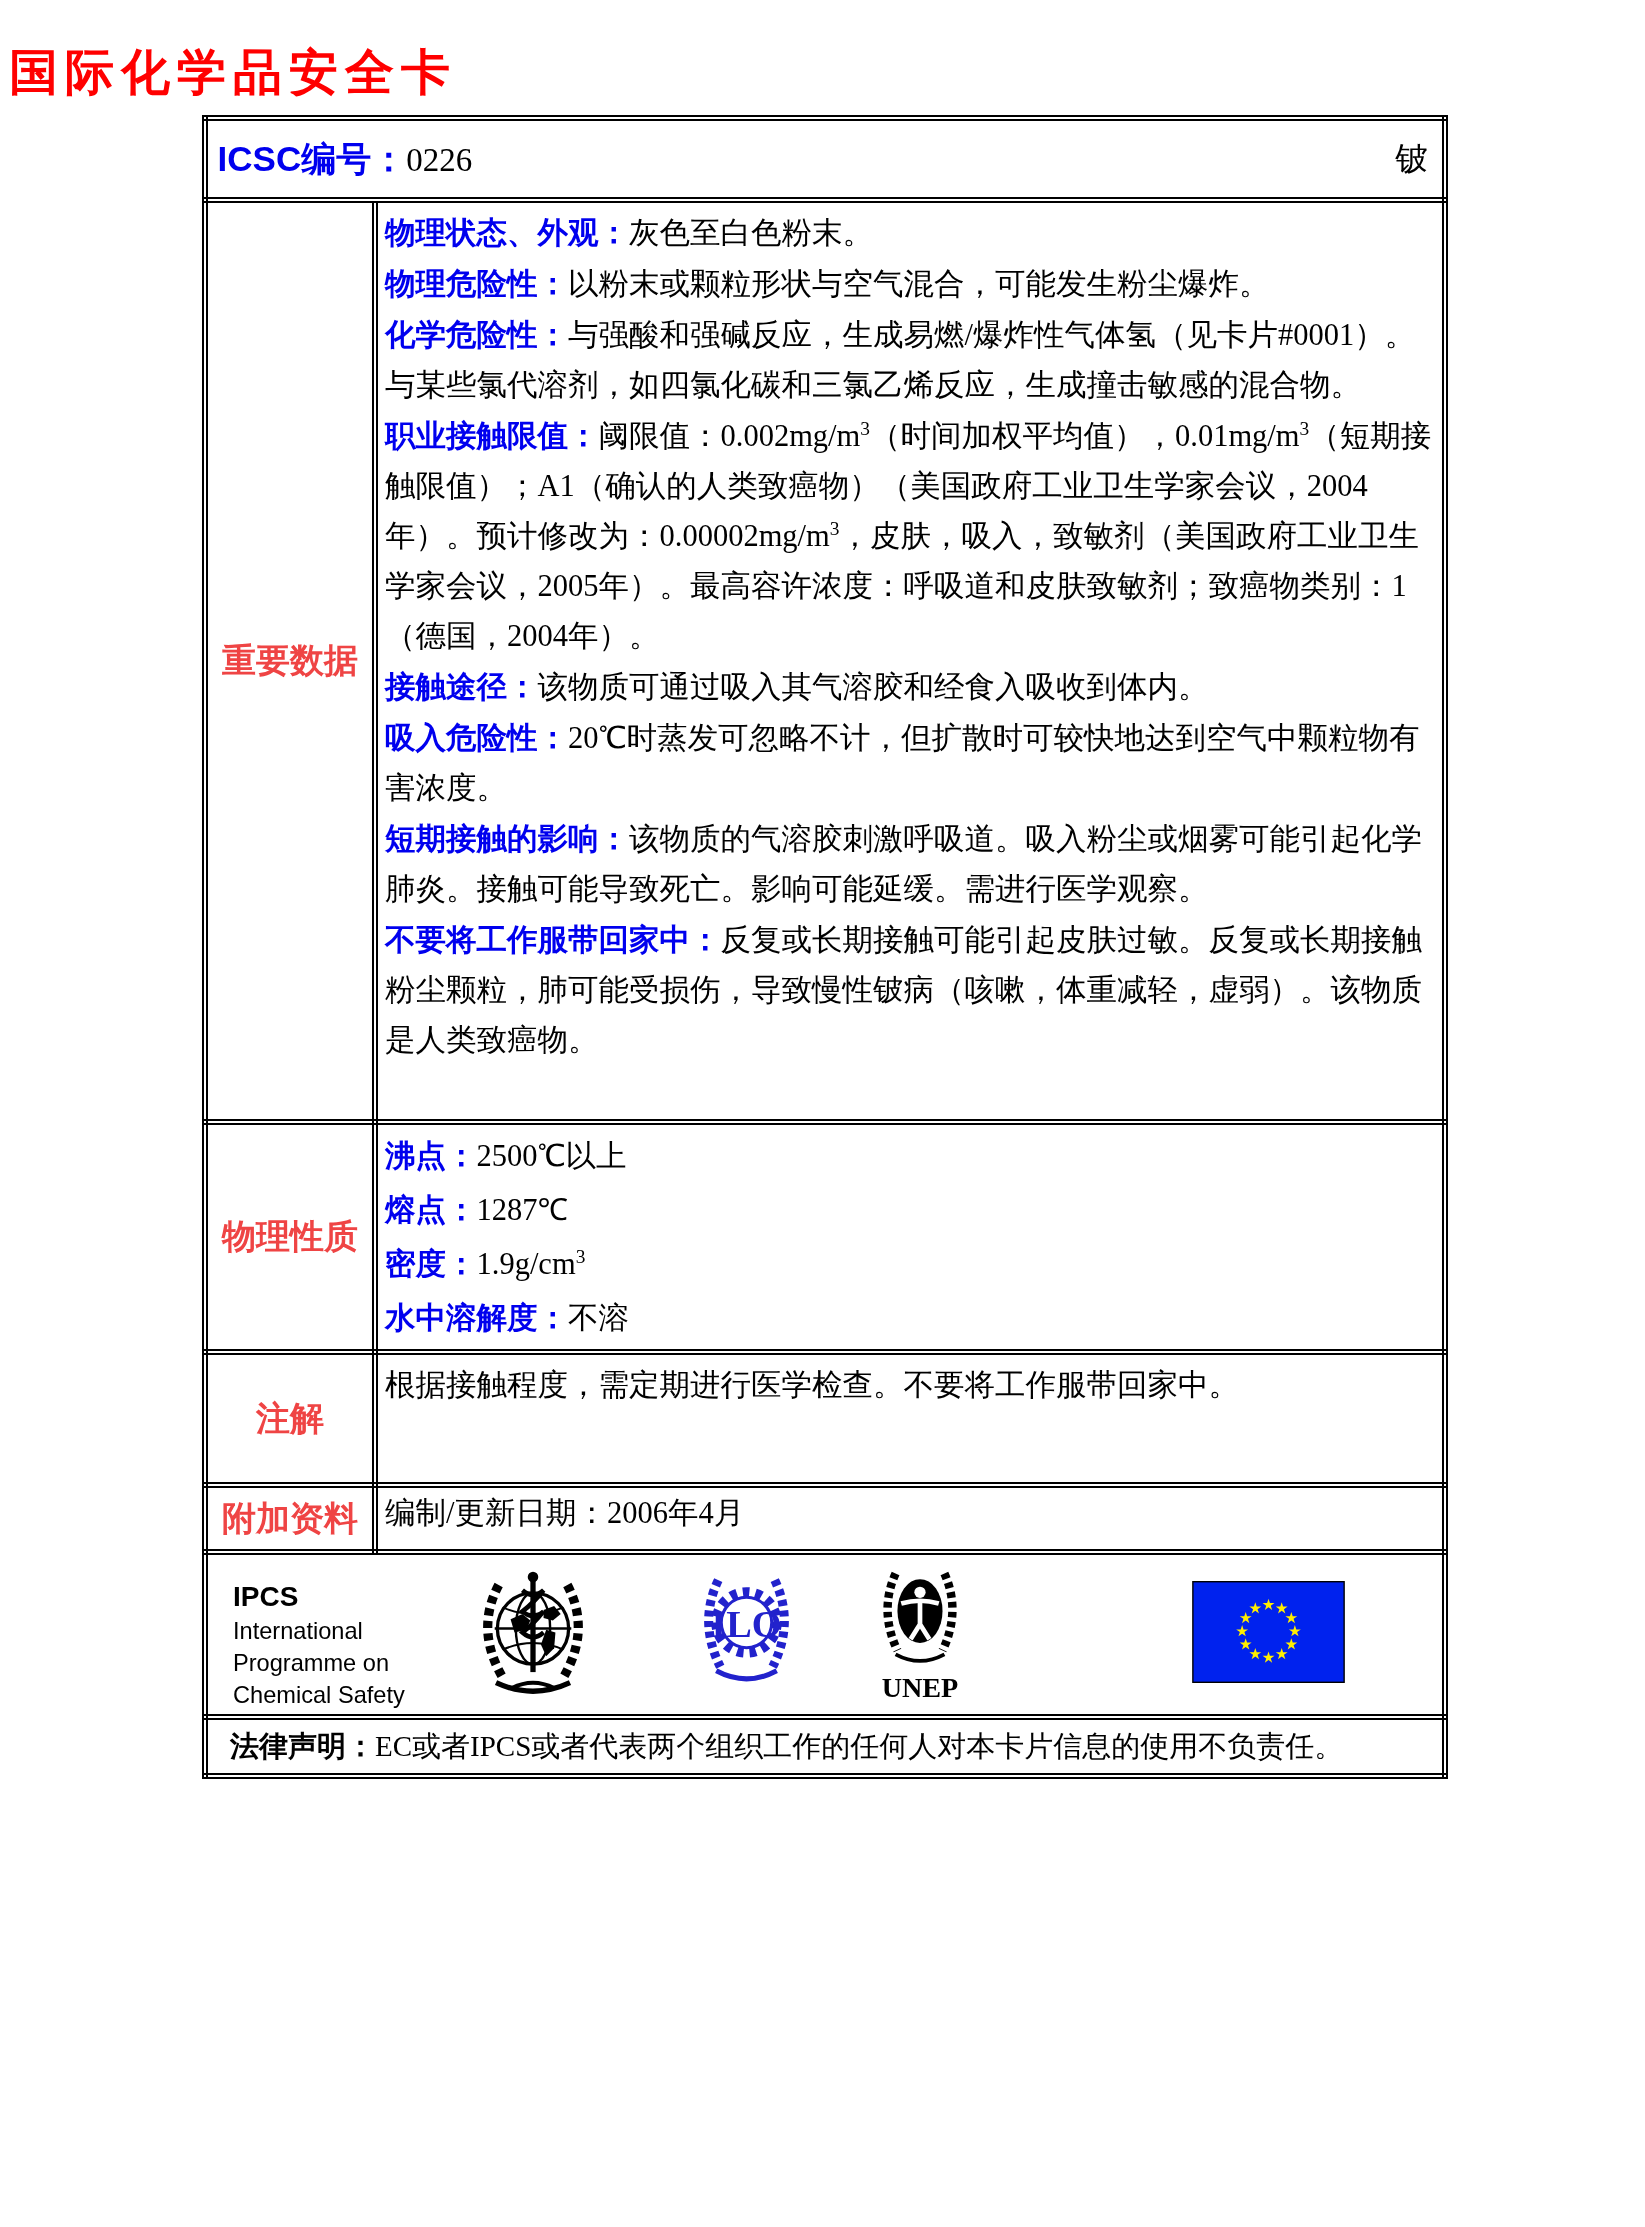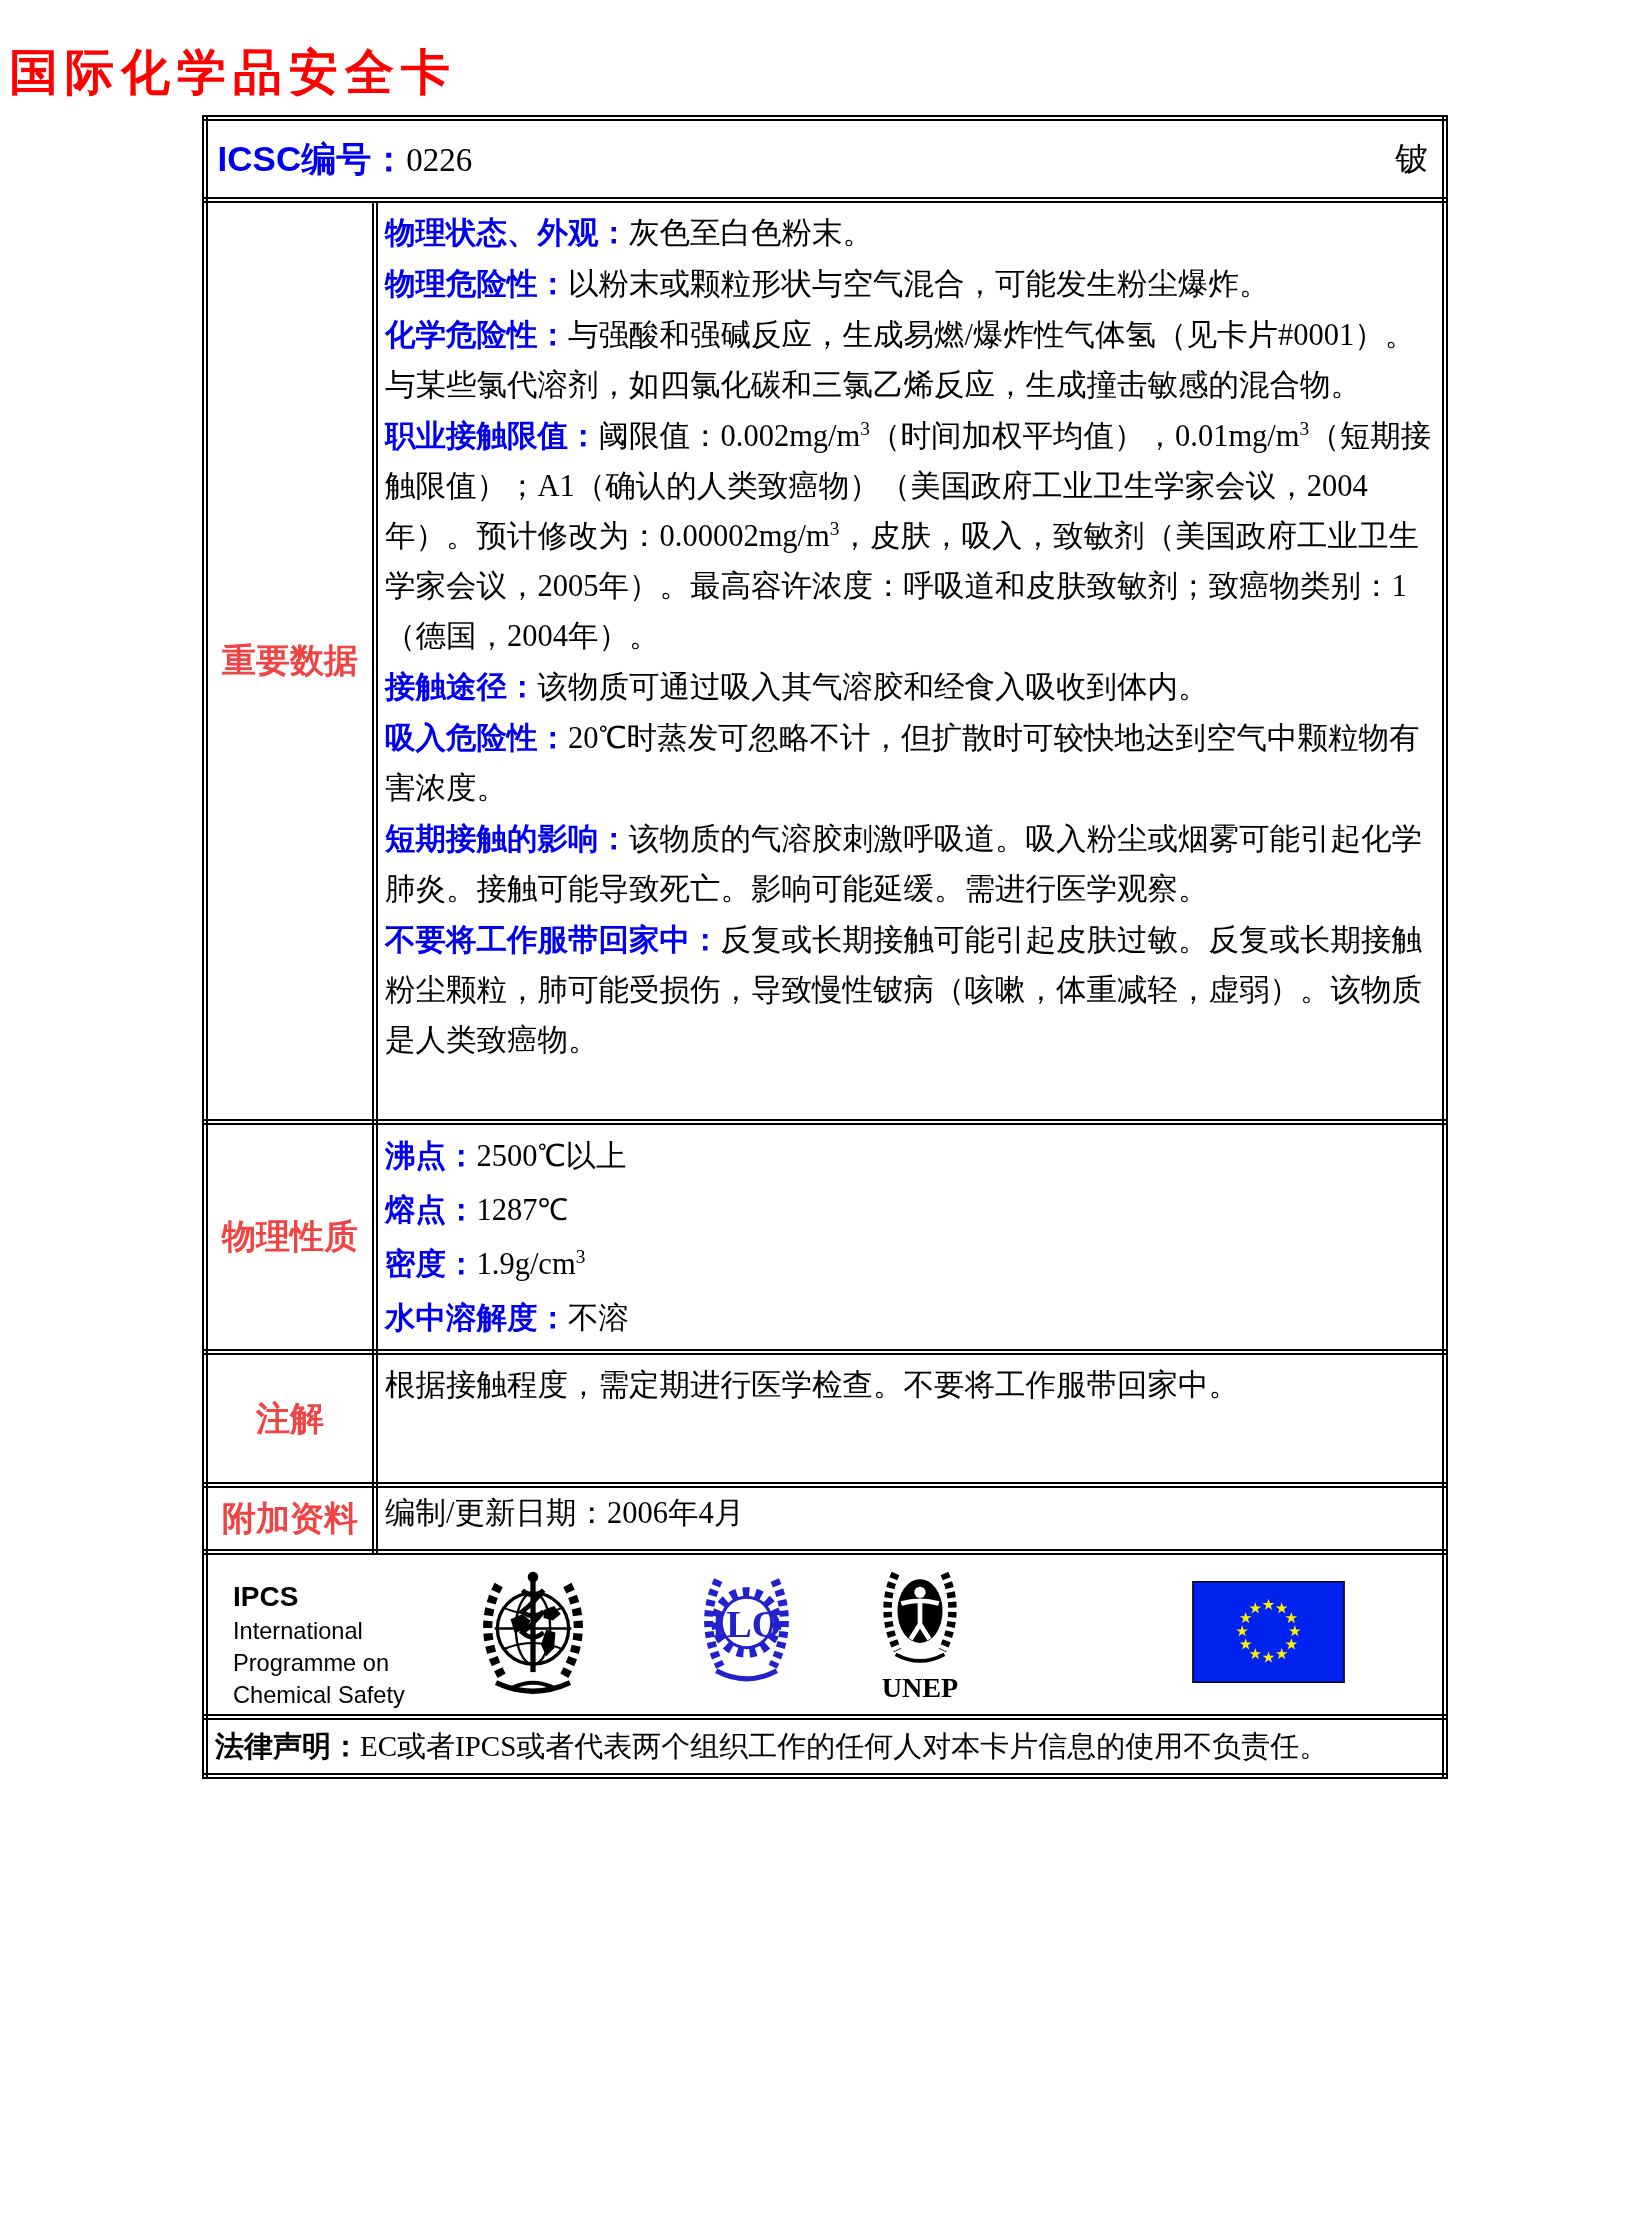--- a/index.html
+++ b/index.html
@@ -27,21 +27,21 @@
   
   .logo-cell{position:relative;height:151px;}
   .ipcs-block{position:absolute;left:21px;top:19.4px;
         font-family:"Liberation Sans", sans-serif;color:#000;line-height:32px;font-size:23.6px;}
   .ipcs-block .acr{font-size:28px;font-weight:bold;line-height:36px;}
   .logo{position:absolute;}
   .copyright{position:absolute;left:0;top:160px;width:100%;text-align:center;
         color:#1414e6;font-weight:bold;font-size:32px;
         font-family:"Liberation Sans", sans-serif;}
   
-  .legal-cell{padding:0 7px;font-size:29px;line-height:53px;vertical-align:middle;}
+  .legal-cell{padding:0 22px;font-size:29px;line-height:53px;vertical-align:middle;}
   .legal-lbl{font-weight:bold;font-family:"Liberation Sans", sans-serif;color:#000;}
 </style>
 </head>
 <body>
 
 <div class="page">
 
   <div class="main-title">国际化学品安全卡</div>
 
   <table class="card">

